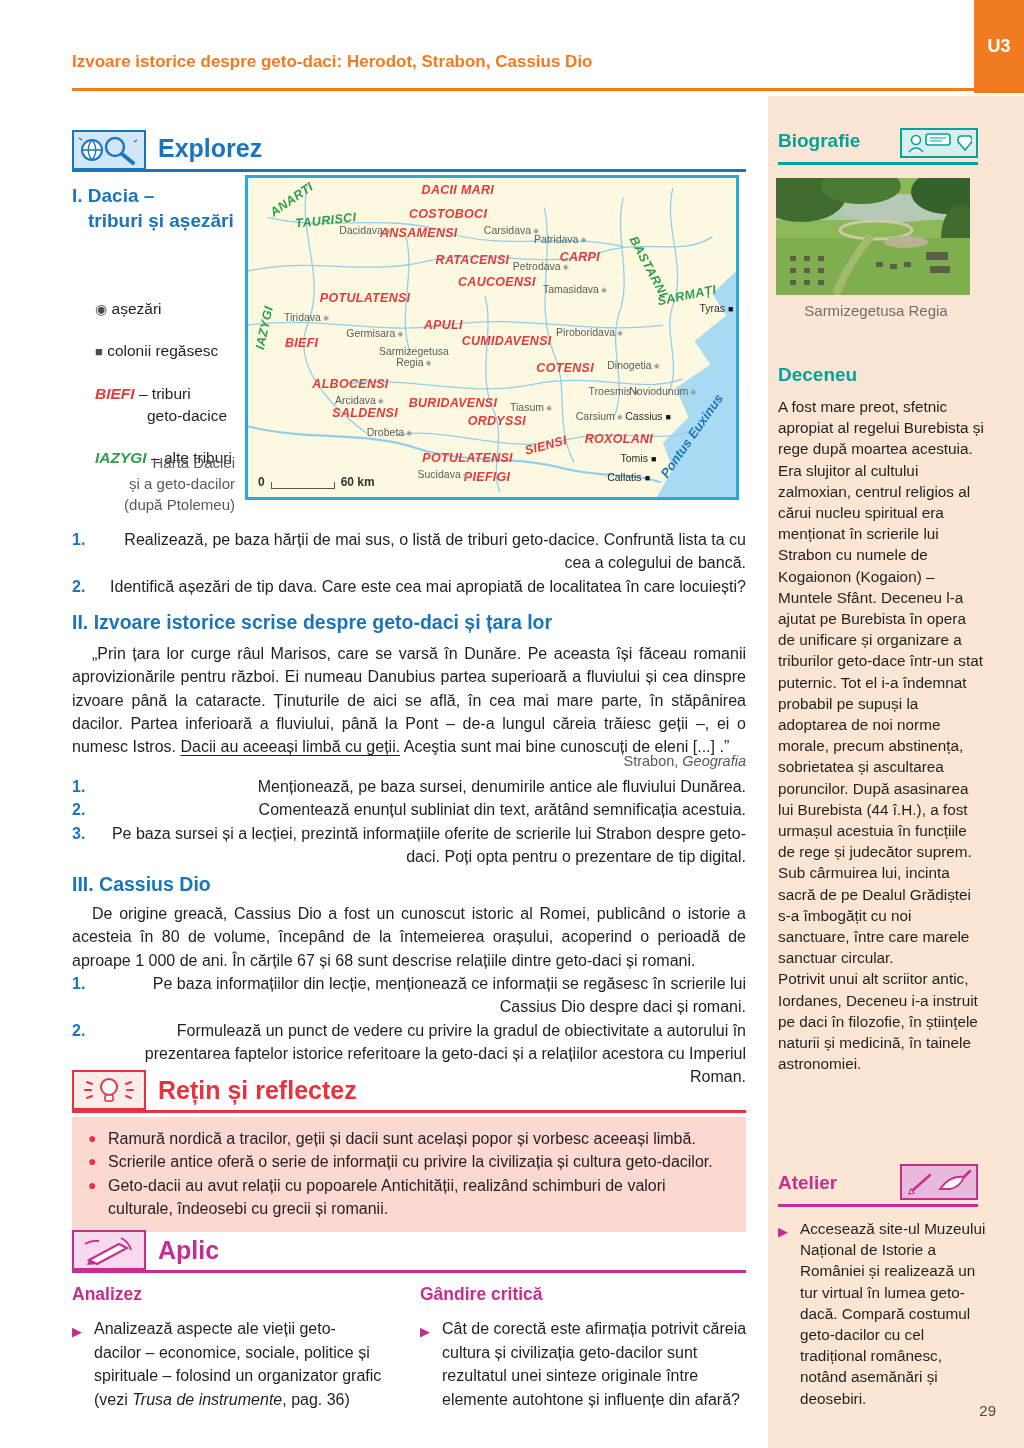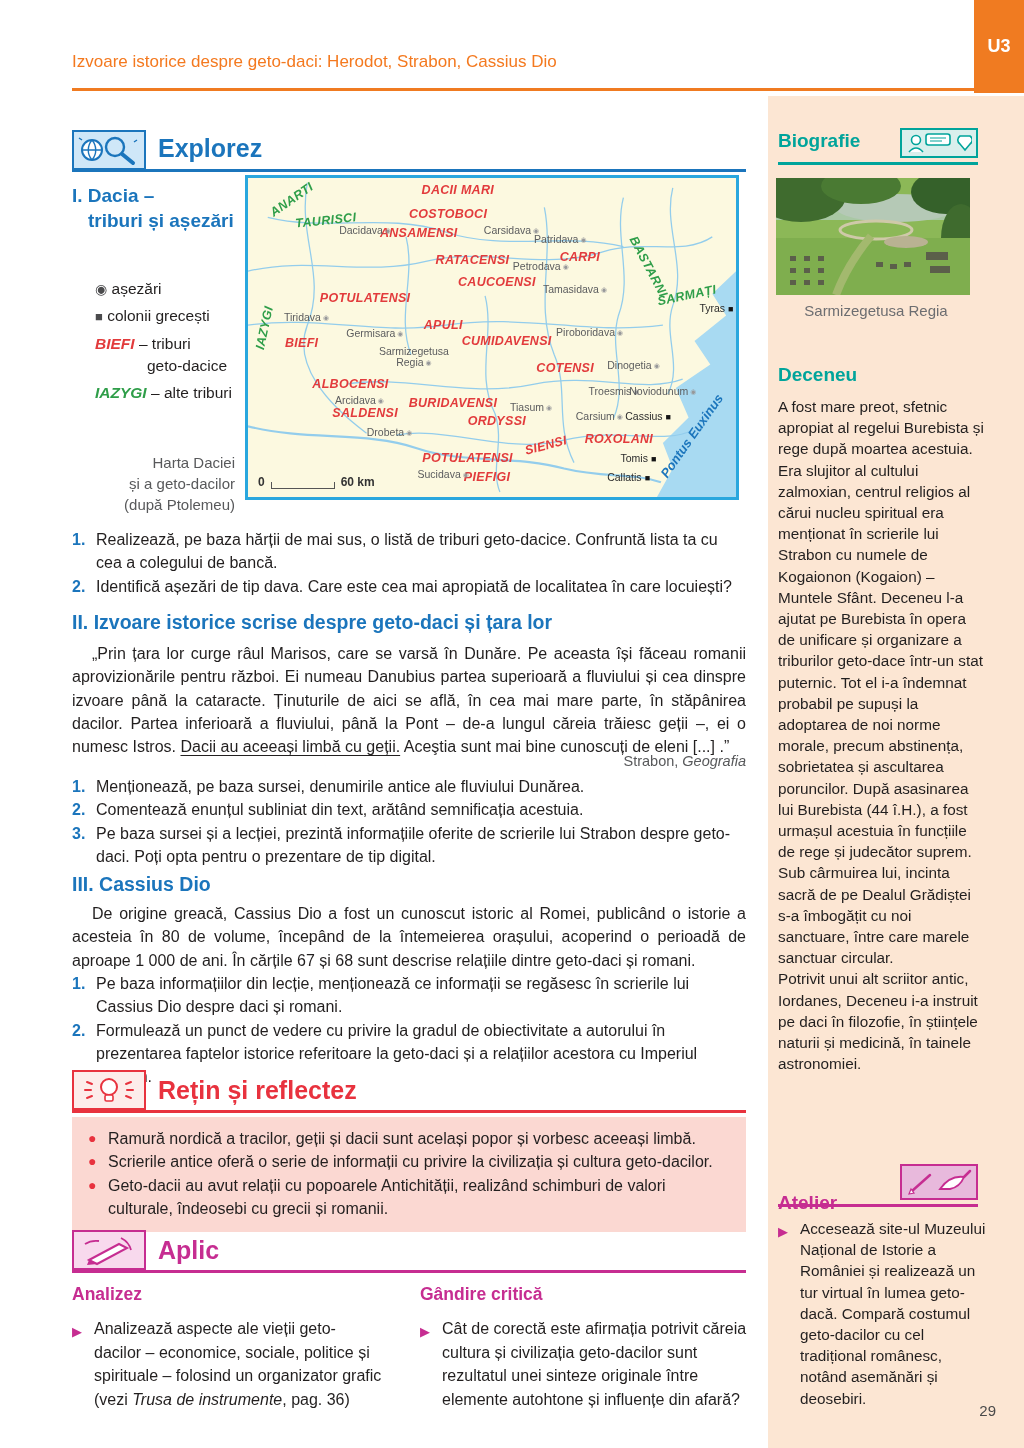--- a/index.html
+++ b/index.html
@@ -3,35 +3,35 @@
 <meta charset="utf-8">
 <style>
   html,body{margin:0;padding:0;}
   body{width:1024px;height:1448px;position:relative;background:#fff;
        font-family:"Liberation Sans","DejaVu Sans",sans-serif;color:#221f1f;}
   .abs{position:absolute;}
 
   
   .unit-tab{right:0;top:0;width:50px;height:93px;background:#f07b21;color:#fff;
             display:flex;align-items:center;justify-content:center;font-weight:bold;font-size:18px;}
-  .header-title{left:72px;top:52px;color:#f4791f;font-size:17px;font-weight:normal;}
+  .header-title{left:72px;top:52px;color:#f4791f;font-size:17px;font-weight:bold;}
   .header-rule{left:72px;top:88px;width:934px;height:3px;background:#f07b21;}
 
   
   .band-icon{width:74px;height:40px;border:2.5px solid;box-sizing:border-box;
              display:flex;align-items:center;justify-content:center;}
   .band-label{font-size:25px;font-weight:bold;}
   .band-rule{height:2.5px;width:674px;left:72px;}
 
   .blue{color:#1b75bc;} .teal{color:#00a49b;} .magenta{color:#c62d91;} .red{color:#e8323e;}
 
   
   .sec-heading{color:#1b75bc;font-weight:bold;font-size:19px;line-height:25px;}
   .legend{font-size:15.5px;line-height:22px;color:#221f1f;}
-  .legend .row{margin-bottom:5px;}
+  .legend .row{margin-bottom:5px;margin-top:20px;}
   .lg-set{color:#4b4b4d;font-size:14px;}
   .lg-col{color:#4b4b4d;font-size:13px;}
   .lg-dac{color:#e23b3c;font-weight:bold;font-style:italic;}
   .lg-alt{color:#2f9e49;font-weight:bold;font-style:italic;}
   .map-caption{color:#58595b;font-size:15px;line-height:21px;text-align:right;}
 
   .map{left:245px;top:175px;width:494px;height:325px;background:#fcf9e0;
        border:3px solid #2aa7de;box-sizing:border-box;overflow:hidden;position:absolute;}
   .map svg.base{position:absolute;left:0;top:0;width:100%;height:100%;}
   .map-label{position:absolute;transform:translate(-50%,-50%);white-space:nowrap;line-height:1.05;text-align:center;}
@@ -45,21 +45,21 @@
   .map-label.w95{white-space:normal;width:95px;}
   .map-scale{position:absolute;left:10px;bottom:8px;font-size:12px;font-weight:bold;color:#333;
              display:flex;align-items:flex-end;gap:6px;}
   .map-scale .bar{width:62px;border-bottom:1.5px solid #555;height:6px;
                   border-left:1.5px solid #555;border-right:1.5px solid #555;}
 
   
   .body-txt{font-size:16px;line-height:23.3px;}
   .ex-row{display:flex;}
   .ex-num{color:#1b75bc;font-weight:bold;width:24px;flex:0 0 24px;}
-  .ex-text{flex:1;}
+  .ex-text{flex:1;text-align:right;}
   .indent-first{text-indent:20px;margin:0;text-align:justify;}
   .quote-underline{text-decoration:underline;text-underline-offset:3px;}
   .attrib{color:#58595b;font-size:14.5px;text-align:right;}
 
   
   .retin-box{left:72px;top:1117px;width:674px;box-sizing:border-box;background:#fbd8d2;
              padding:10px 16px 12px 16px;}
   .bullet-row{display:flex;font-size:16px;line-height:23.3px;}
   .bullet-dot{color:#e8323e;flex:0 0 20px;font-size:14px;}
 
@@ -106,21 +106,21 @@
   <div style="padding-left:16px;">triburi și așezări</div>
 </div>
 
 <div class="abs legend" style="left:95px;top:278px;width:150px;">
   <div class="row">
     <span class="lg-set">◉</span>
     <span>așezări</span>
   </div>
   <div class="row">
     <span class="lg-col">■</span>
-    <span>colonii grecești</span>
+    <span>colonii regăsesc</span>
   </div>
   <div class="row">
     <span class="lg-dac">BIEFI</span>
     <span>– triburi</span>
     <div style="padding-left:52px;">geto-dacice</div>
   </div>
   <div class="row">
     <span class="lg-alt">IAZYGI</span>
     <span>– alte triburi</span>
   </div>
@@ -410,21 +410,21 @@
   </div>
   <div class="photo-caption">Sarmizegetusa Regia</div>
 
   <div class="side-h teal" style="position:absolute;left:10px;top:268px;">Deceneu</div>
 
   <div class="bio-text">
     <p>A fost mare preot, sfetnic apropiat al regelui Burebista și rege după moartea acestuia. Era slujitor al cultului zalmoxian, centrul religios al cărui nucleu spiritual era menționat în scrierile lui Strabon cu numele de Kogaionon (Kogaion) – Muntele Sfânt. Deceneu l-a ajutat pe Burebista în opera de unificare și organizare a triburilor geto-dace într-un stat puternic. Tot el i-a îndemnat probabil pe supuși la adoptarea de noi norme morale, precum abstinența, sobrietatea și ascultarea poruncilor. După asasinarea lui Burebista (44 î.H.), a fost urmașul acestuia în funcțiile de rege și judecător suprem. Sub cârmuirea lui, incinta sacră de pe Dealul Grădiștei s-a îmbogățit cu noi sanctuare, între care marele sanctuar circular.</p>
     <p>Potrivit unui alt scriitor antic, Iordanes, Deceneu i-a instruit pe daci în filozofie, în științele naturii și medicină, în tainele astronomiei.</p>
   </div>
 
-  <div class="side-h magenta" style="position:absolute;left:10px;top:1076px;margin-top:20px;">Atelier</div>
+  <div class="side-h magenta" style="position:absolute;left:10px;top:1076px;">Atelier</div>
   <div class="side-icon" style="left:132px;top:1068px;width:78px;height:36px;border-color:#c62d91;background:#e8b9dc;">
     <svg width="66" height="26" viewBox="0 0 66 26">
       <line x1="6" y1="22" x2="24" y2="6" stroke="#c62d91" stroke-width="2.5" stroke-linecap="round"></line>
       <polygon points="3,25 8,24 5,20" fill="#fff" stroke="#c62d91" stroke-width="1.2"></polygon>
       <path d="M34,20 q10,-14 24,-12 q-4,10 -14,12 z" fill="#fff" stroke="#c62d91" stroke-width="1.8"></path>
       <line x1="58" y1="8" x2="64" y2="2" stroke="#c62d91" stroke-width="2.5" stroke-linecap="round"></line>
     </svg>
   </div>
   <div class="side-rule" style="top:1108px;background:#c62d91;"></div>
 

